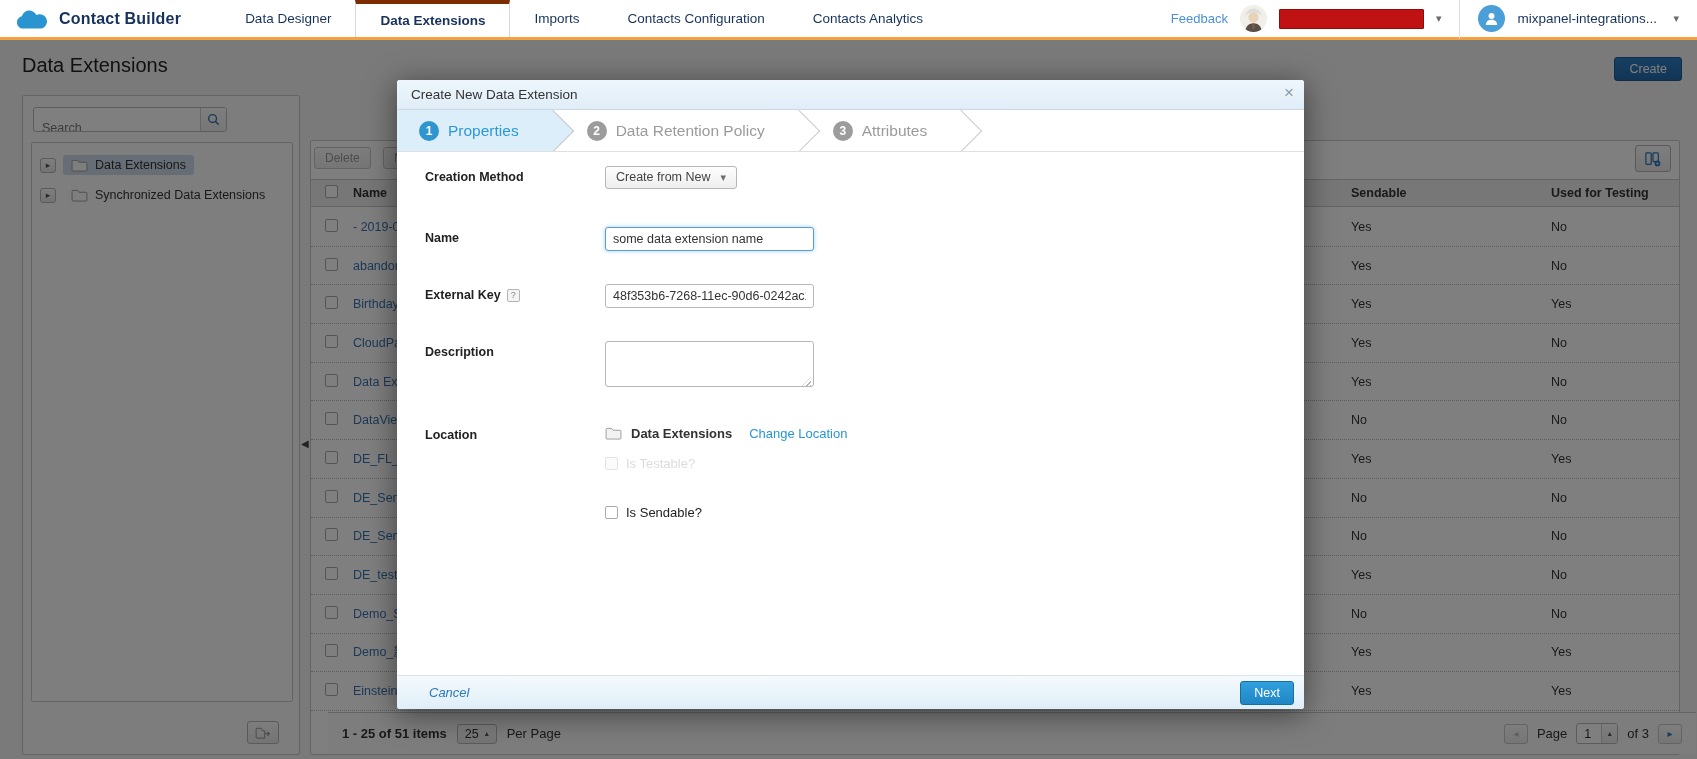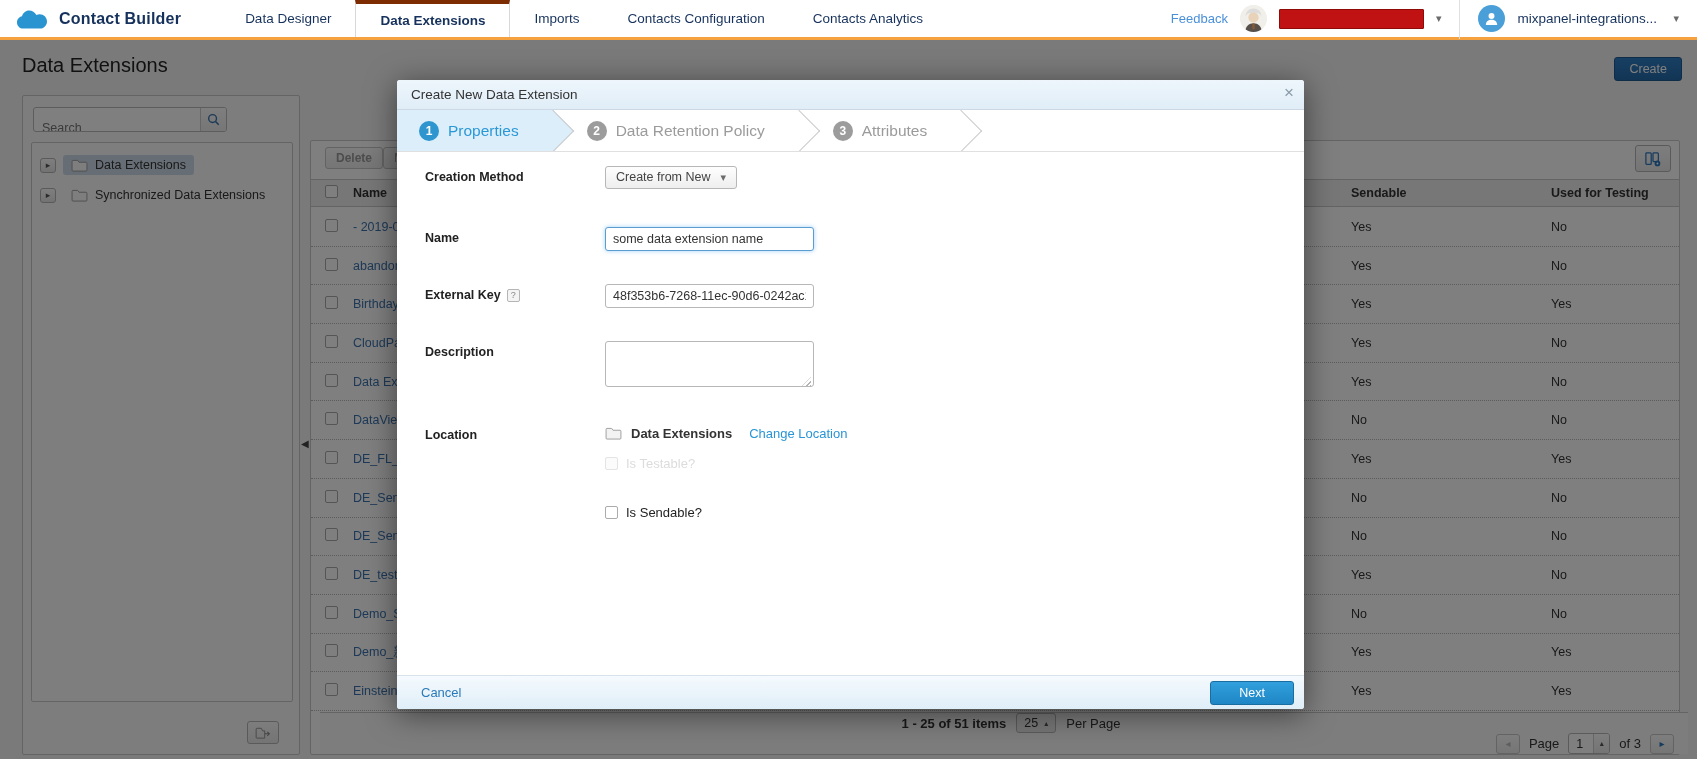--- a/index.html
+++ b/index.html
@@ -56,38 +56,38 @@
               border:1px solid #b5b5b5; border-radius:3px; background:linear-gradient(#fbfbfb,#e9e9e9);
               display:flex; align-items:center; justify-content:center; cursor:pointer; }
   .panel-collapse { position:absolute; left:301px; top:438px; font-size:10px; color:#444; z-index:10; cursor:pointer; }
 
   
   .table-panel { position:absolute; left:310px; top:140px; width:1370px; height:615px;
                  background:#fff; border:1px solid #c9c9c9; border-radius:2px; }
   .tbl-toolbar { position:absolute; left:0; top:0; width:100%; height:38px; }
   .tb-btn { position:absolute; top:6px; padding:3px 10px; font-size:12px; color:#9a9a9a;
             background:linear-gradient(#fbfbfb,#ececec); border:1px solid #c6c6c6; border-radius:3px; cursor:default; }
-  .tb-btn.delete { left:14px;font-weight:bold; }
+  .tb-btn.delete { left:3px; }
   .tb-btn.partial { left:72px; }
   .cols-btn { position:absolute; right:8px; top:4px; width:36px; height:27px; border:1px solid #b5b5b5;
               border-radius:3px; background:linear-gradient(#fcfcfc,#eaeaea); display:flex; align-items:center;
               justify-content:center; cursor:pointer; }
   .tbl-header { position:absolute; left:0; top:38px; width:100%; height:28px; background:#efefef;
                 border-top:1px solid #c9c9c9; border-bottom:1px solid #c9c9c9; }
   .tbl-header .hcell { position:absolute; top:50%; transform:translateY(-50%); font-size:12.5px; font-weight:700; color:#333; }
   .rows { position:absolute; left:0; top:67px; width:100%; height:506px; overflow:hidden; }
   .trow { position:relative; height:38.7px; border-bottom:1px dotted #b9b9b9; }
   .cell { position:absolute; top:50%; transform:translateY(-50%); font-size:12.5px; color:#333; white-space:nowrap; }
   .c-cb { left:14px; } .c-name { left:42px; color:#3b73af; cursor:pointer; } .c-send { left:1040px; } .c-test { left:1240px; }
   .cbox { display:inline-block; width:13px; height:13px; border:1px solid #ababab; border-radius:2px; background:#fff; cursor:pointer; }
   .cbox.disabled { border-color:#e4e4e4; background:#fbfbfb; cursor:default; }
 
   
-  .tbl-footer { position:absolute; left:9px; bottom:0; width:100%; height:42px; background:#fbfbfb;
-                border-top:1px solid #c9c9c9; display:flex; align-items:center; font-size:13px; color:#333;flex-direction:column; }
+  .tbl-footer { position:absolute; left:17px; bottom:0; width:100%; height:42px; background:#fbfbfb;
+                border-top:1px solid #c9c9c9; display:flex; align-items:center; font-size:13px; color:#333; }
   .pg-left { display:flex; align-items:center; gap:10px; padding-left:14px; }
   .items-text { font-weight:700; }
   .pp-select { display:flex; align-items:center; gap:6px; padding:2px 7px; border:1px solid #b7b7b7; border-radius:3px;
                background:linear-gradient(#fdfdfd,#e9e9e9); font-size:12.5px; cursor:pointer; }
   .tiny-caret { font-size:8px; color:#555; }
   .pg-right { margin-left:auto; display:flex; align-items:center; gap:9px; padding-right:14px; }
   .pg-arrow { width:24px; height:20px; border:1px solid #c6c6c6; border-radius:3px; background:linear-gradient(#fcfcfc,#ececec);
               display:flex; align-items:center; justify-content:center; font-size:10px; cursor:pointer; }
   .pg-arrow.disabled { color:#bdbdbd; cursor:default; }
   .pg-arrow.enabled { color:#2a76bd; }
@@ -138,22 +138,22 @@
   .plain-val { font-size:12.5px; color:#333; padding-top:4px; }
   .loc-row { display:flex; align-items:center; gap:9px; padding-top:2px; }
   .loc-name { font-size:13px; color:#333; font-weight:600; }
   .loc-link { font-size:13px; color:#2a94d6; margin-left:8px; cursor:pointer; }
   .chk-row { display:flex; align-items:center; gap:8px; }
   .chk-label { font-size:13px; color:#222; }
   .chk-label.disabled { color:#dcdcdc; }
 
   .modal-footer { position:absolute; left:0; bottom:0; width:100%; height:34px; border-top:1px solid #d7e2ea;
                   background:linear-gradient(#f5fafd,#dfeef8); border-radius:0 0 3px 3px; display:flex; align-items:center; }
-  .cancel-link { font-size:13px; color:#2a7ab9; padding-left:24px; cursor:pointer; }
-  .next-btn { margin-left:auto; margin-right:10px; padding:4px 28px; font-size:12.5px; color:#fff;
+  .cancel-link { font-size:13px; color:#2a7ab9; padding-left:32px; cursor:pointer;font-style:italic; }
+  .next-btn { margin-left:auto; margin-right:10px; padding:4px 13px; font-size:12.5px; color:#fff;
               background:linear-gradient(#31a0dd,#1f86c5); border:1px solid #1a6da1; border-radius:3px; cursor:pointer; }
 </style>
 </head>
 <body>
 
 <div class="stage">
 
   <div class="nav">
     <div class="brand">
       <svg class="cloud-logo" viewBox="0 0 34 24">

